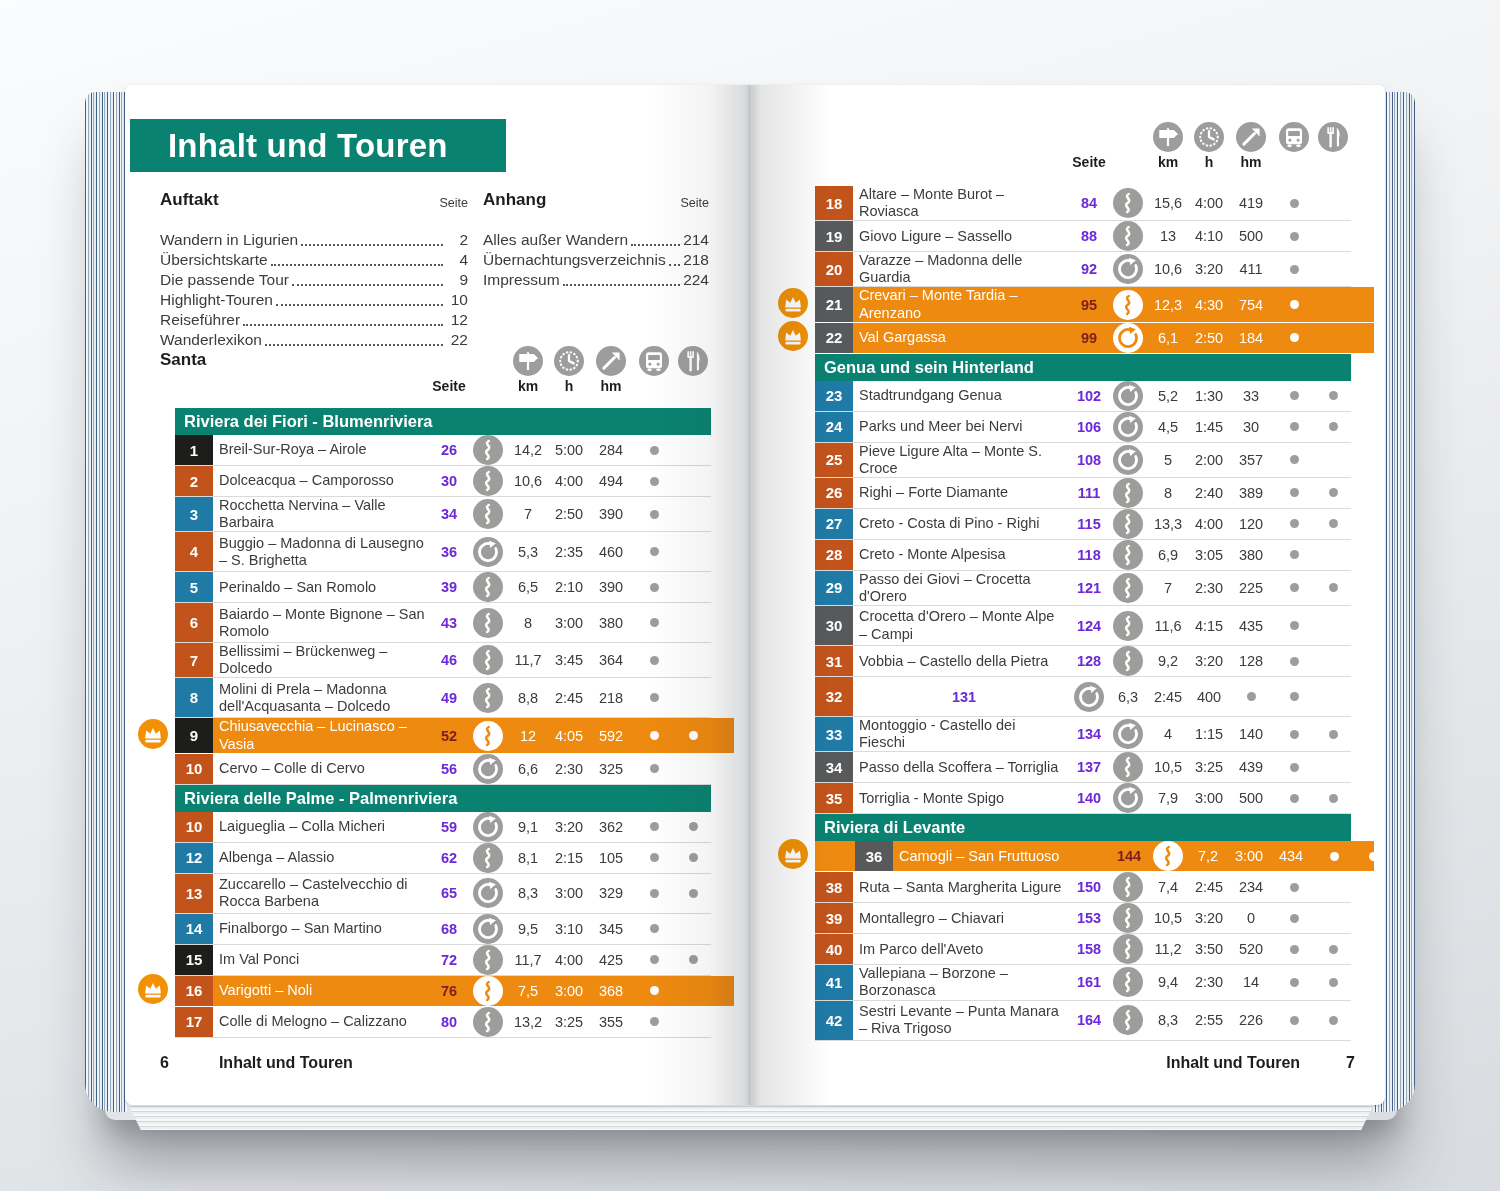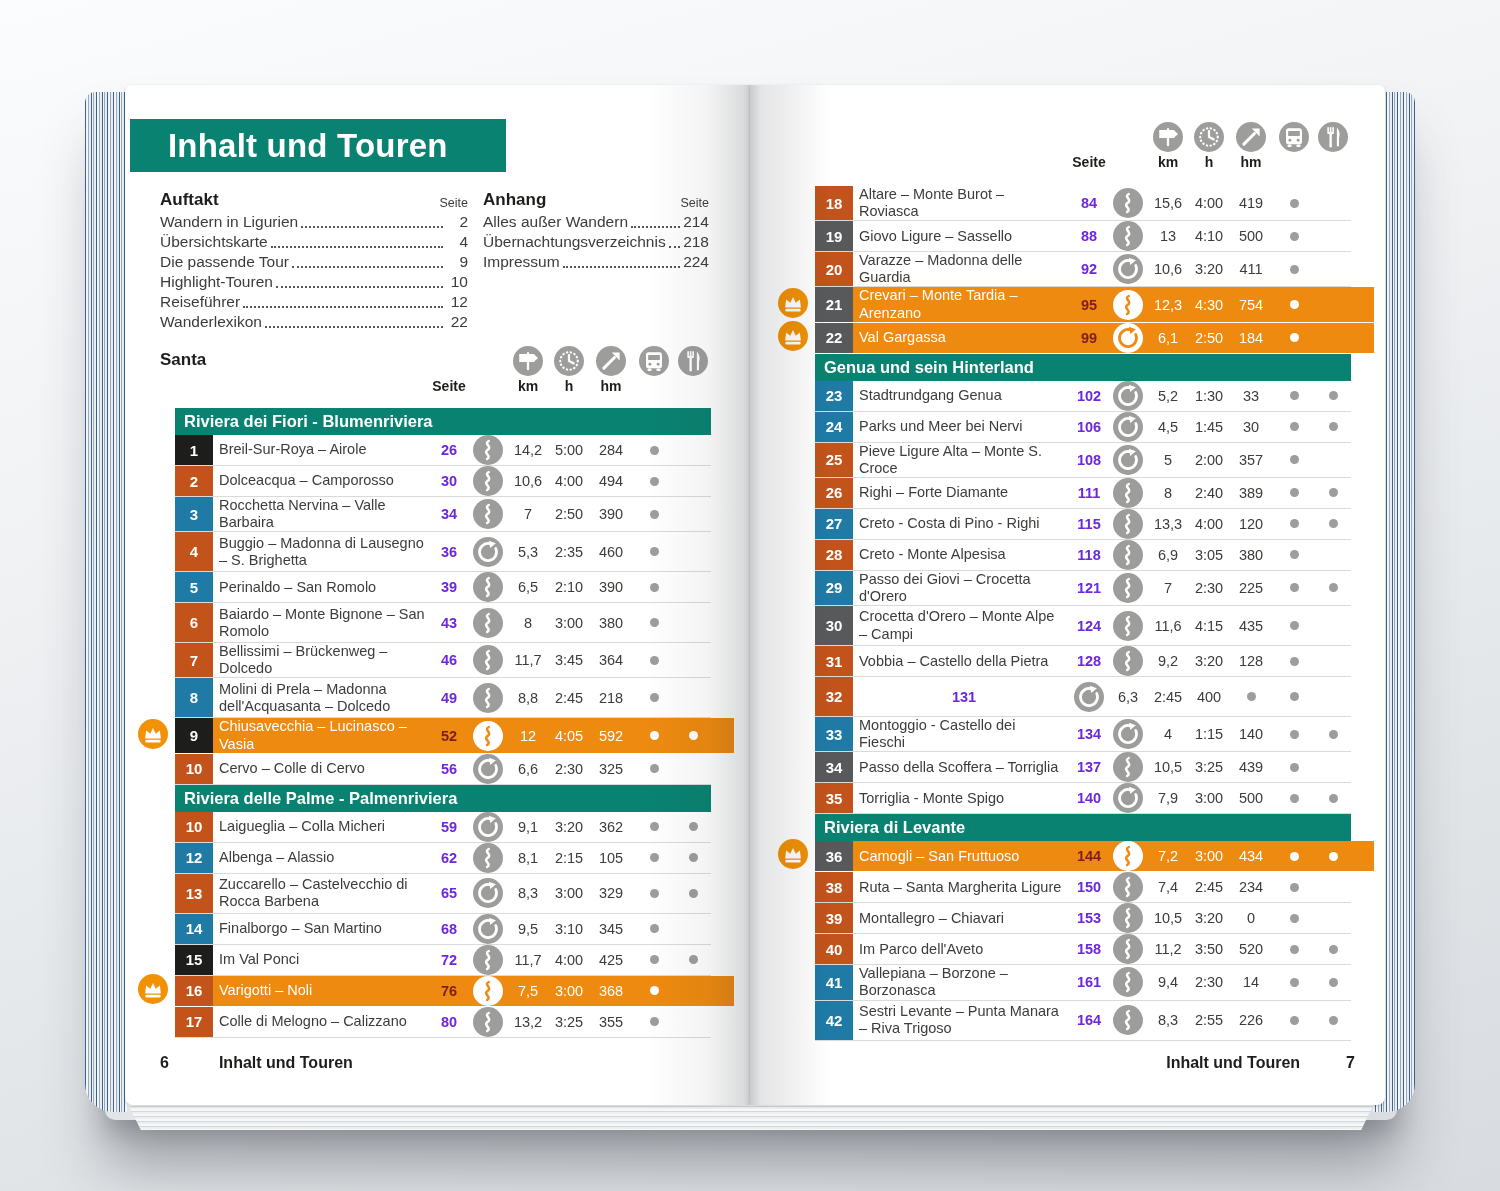--- a/index.html
+++ b/index.html
@@ -32,21 +32,21 @@
     background:linear-gradient(to right,rgba(30,35,42,0) 0%,rgba(30,35,42,.05) 30%,rgba(30,35,42,.16) 47%,rgba(30,35,42,.24) 50%,rgba(30,35,42,.12) 55%,rgba(255,255,255,0) 88%);}
 
   .content{position:absolute;left:0;top:0;width:1500px;height:1191px;z-index:4;}
 
   
   .title-banner{position:absolute;left:130px;top:119px;width:376px;height:53px;
     display:flex;align-items:center;padding-left:38px;box-sizing:border-box;}
   .title-banner span{color:#fff;font-size:33px;font-weight:bold;letter-spacing:.2px;}
 
   .toc{position:absolute;font-size:15.5px;}
-  .toc-head{display:flex;justify-content:space-between;align-items:flex-end;margin-bottom:2px;}
+  .toc-head{display:flex;justify-content:space-between;align-items:flex-end;margin-bottom:20px;}
   .toc-head .h{font-weight:bold;font-size:17px;color:#1d1d1b;}
   .toc-head .s{font-size:12.5px;color:#3c3c3b;}
   .toc-item{display:flex;align-items:flex-end;line-height:20px;}
   .toc-item .lbl{white-space:nowrap;}
   .toc-item .leader{flex:1;border-bottom:2px dotted #55565a;margin:0 3px 4px 3px;min-width:6px;}
   .toc-item .pg{text-align:right;min-width:22px;}
 
   .touren-label{position:absolute;left:160px;top:350px;font-size:17px;font-weight:bold;color:#1d1d1b;}
 
   
@@ -1031,21 +1031,21 @@
           <span class="c-val">3:00</span>
           <span class="c-val">500</span>
           <span class="c-dot">
             <span class="dot"></span>
           </span>
           <span class="c-dot">
             <span class="dot"></span>
           </span>
         </div>
         <div class="sec-head" style="background:#0a8271">Riviera di Levante</div>
-        <div class="trow hl" style="background:#ee8a10;">
+        <div class="trow hl" style="background:#ee8a10;padding-left:40px;">
           <span class="crown">
             <svg class="icircle" width="34" height="34" viewBox="0 0 24 24">
               <circle cx="12" cy="12" r="12" fill="#f29104"></circle>
               <path d="M5.7 15.5 L6.5 9.1 L9.8 11.8 L12 7.1 L14.2 11.8 L17.5 9.1 L18.3 15.5 Z" fill="#fff"></path>
               <rect x="5.9" y="16.6" width="12.2" height="2.1" rx="1" fill="#fff"></rect>
             </svg>
           </span>
           <span class="c-num" style="background:#58595b">36</span>
           <span></span>
           <span class="c-name">Camogli – San Fruttuoso</span>

